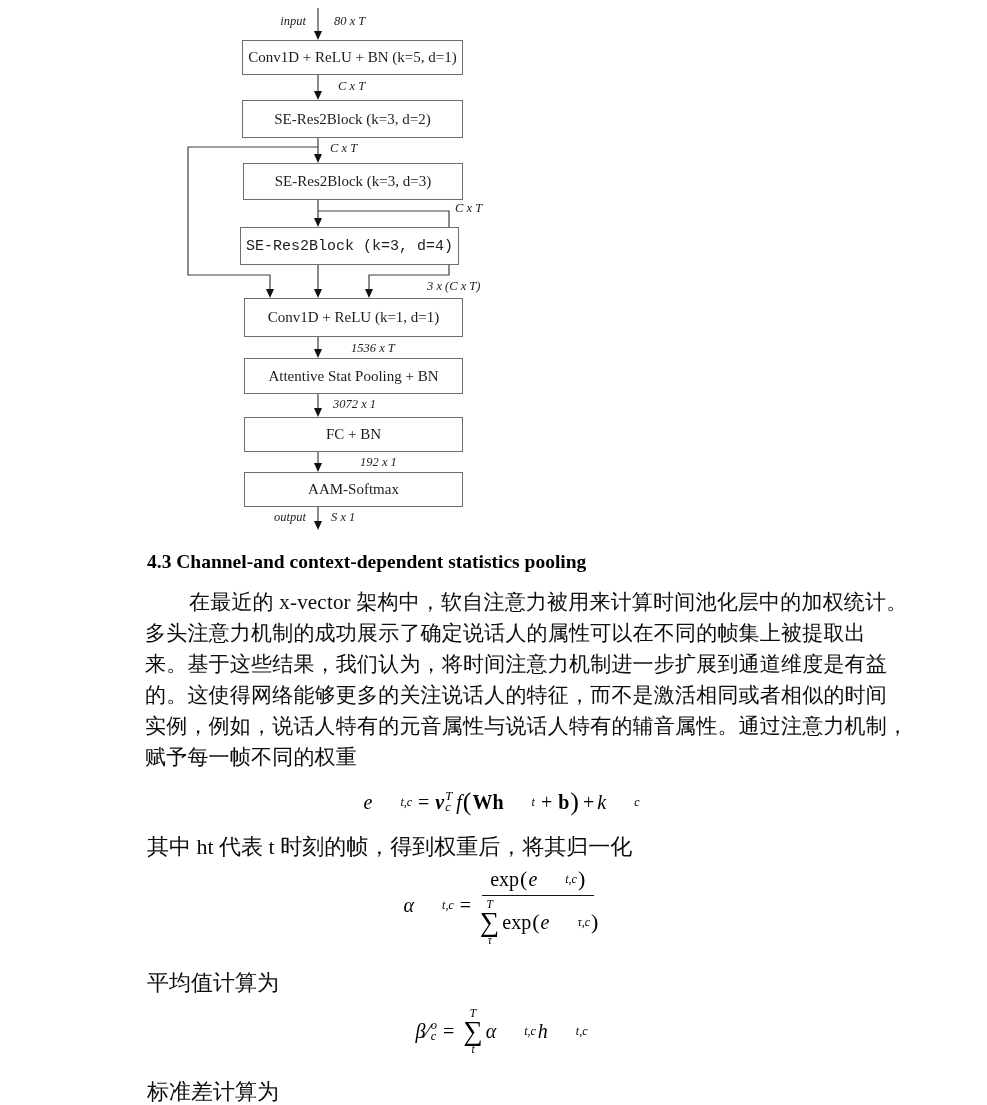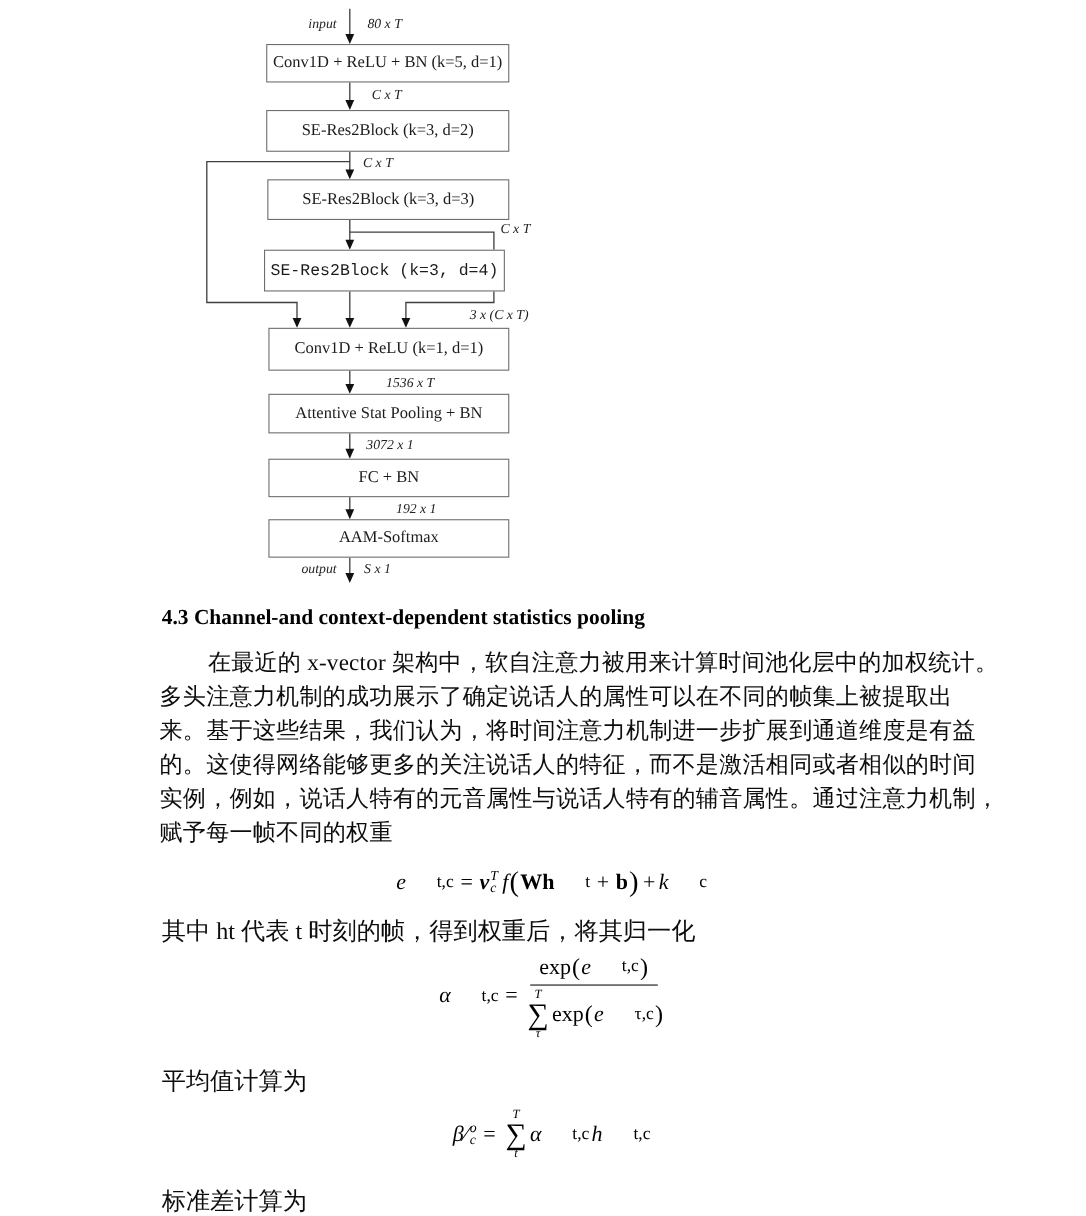--- a/index.html
+++ b/index.html
@@ -52,21 +52,21 @@
   
   .formula{position:absolute;left:145px;width:713px;display:flex;align-items:center;
            justify-content:center;font-size:20px;color:#000;white-space:nowrap;}
   .f1{top:787px;}
   .f2{top:866px;}
   .f3{top:1008px;}
   .it{font-style:italic;}
   .bd{font-weight:bold;}
   .rm{font-style:normal;}
   .rel{font-style:normal;margin:0 6px;}
-  sub{font-size:16px;padding-left:28px;}
+  sub{font-size:12px;font-style:italic;padding-left:28px;}
   .paren{font-style:normal;font-size:26px;font-weight:normal;vertical-align:-2px;
          margin:0 1px;}
   .paren2{font-style:normal;font-size:22px;vertical-align:-2px;margin:0 1px;}
   .stack2{display:inline-flex;flex-direction:column;align-items:flex-start;
           font-size:12.5px;line-height:11px;vertical-align:-8px;font-style:italic;
           margin-left:1px;}
   .frac{display:inline-flex;flex-direction:column;align-items:center;vertical-align:middle;}
   .frac .num{display:flex;align-items:center;padding:0 8px 3px;
              border-bottom:1.4px solid #111;}
   .frac .den{display:flex;align-items:center;padding-top:3px;}

